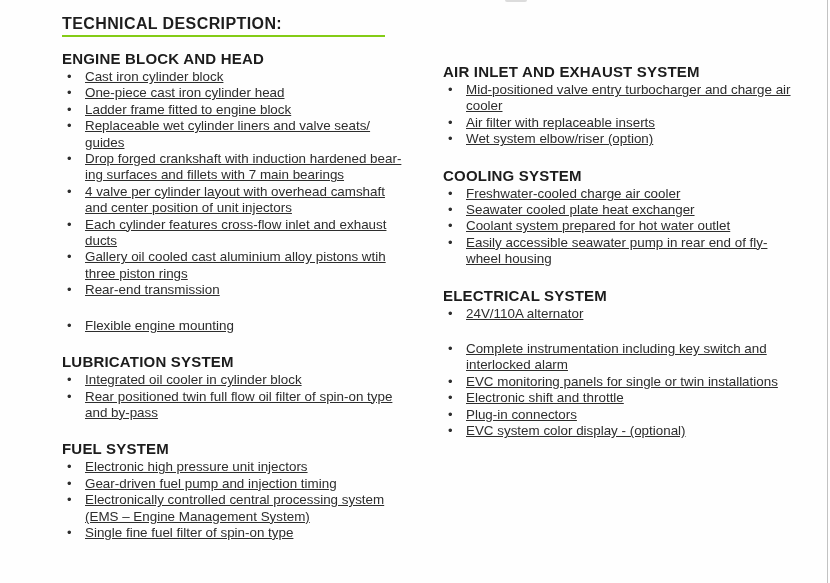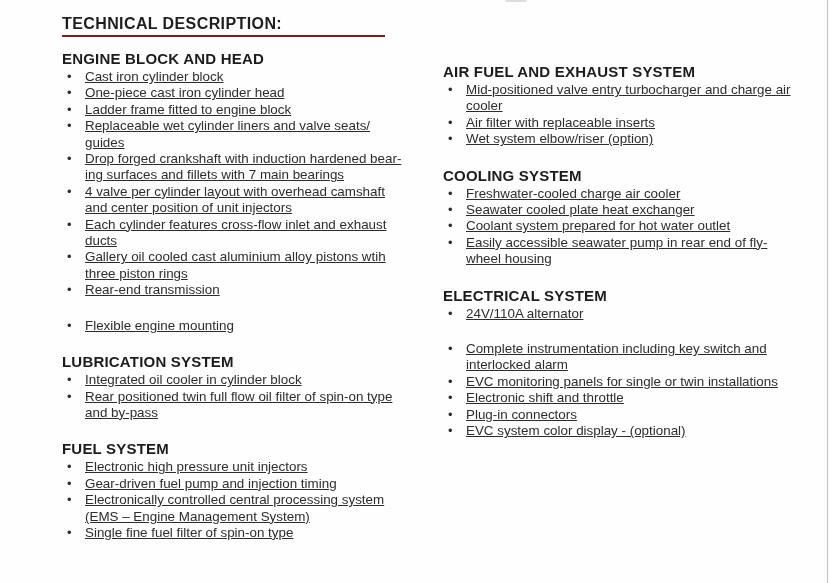--- a/index.html
+++ b/index.html
@@ -26,21 +26,21 @@
   .doc-title {
     position: absolute;
     left: 62px; top: 15px;
     display: inline-block;
     width: 323px;
     font-size: 16px;
     font-weight: bold;
     letter-spacing: 0.4px;
     color: #1e1e1e;
     padding-bottom: 3px;
-    border-bottom: 2px solid #7f1d1d;
+    border-bottom: 2px solid #84cc16;
     line-height: 17px;
   }
   .column {
     position: absolute;
   }
   .column-left  { left: 62px;  top: 44px;  width: 370px; }
   .column-right { left: 443px; top: 57px;  width: 372px; }
   .section { margin-bottom: 19px; }
   .column-left .section:first-child { margin-top: 6px; }
   .column-right .section:first-child { margin-top: 6px; }
@@ -168,21 +168,21 @@
         </li>
         <li class="bullet-item">
           <span class="bullet-marker">•</span>
           <span class="item-text">Single fine fuel filter of spin-on type</span>
         </li>
       </ul>
     </div>
   </div>
 <div class="column column-right">
     <div class="section">
-      <div class="section-heading">AIR FUEL AND EXHAUST SYSTEM</div>
+      <div class="section-heading">AIR INLET AND EXHAUST SYSTEM</div>
       <ul class="bullet-list">
         <li class="bullet-item">
           <span class="bullet-marker">•</span>
           <span class="item-text">Mid-positioned valve entry turbocharger and charge air
 cooler</span>
         </li>
         <li class="bullet-item">
           <span class="bullet-marker">•</span>
           <span class="item-text">Air filter with replaceable inserts</span>
         </li>

